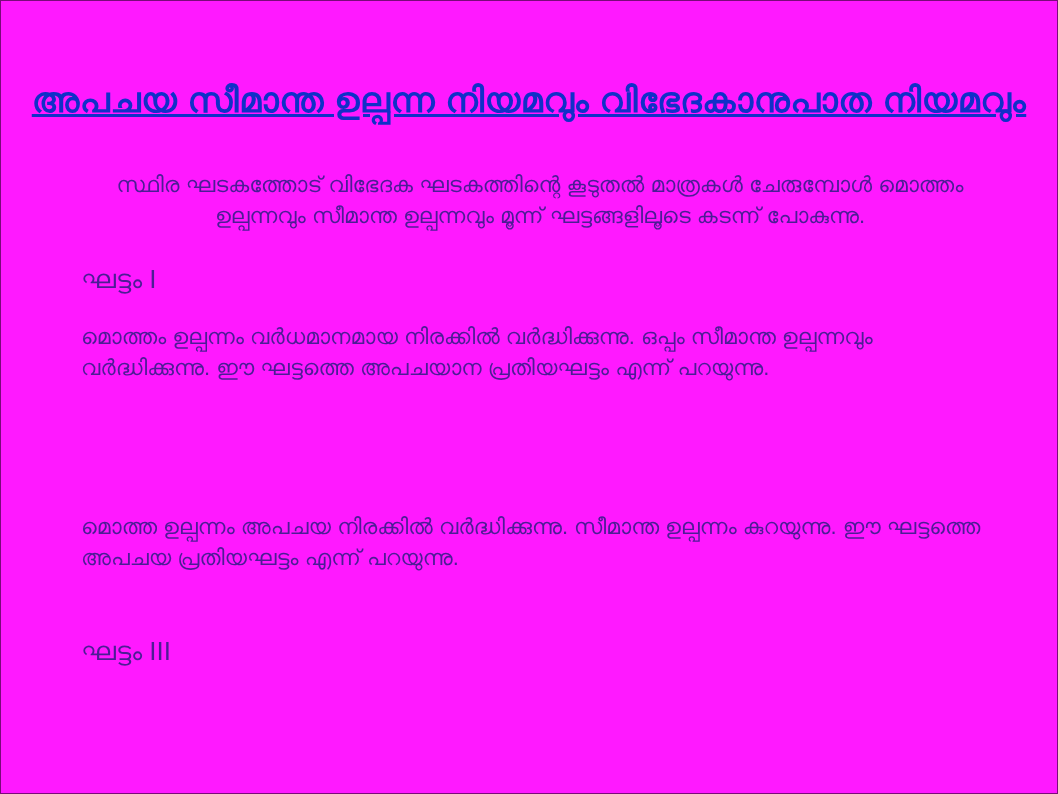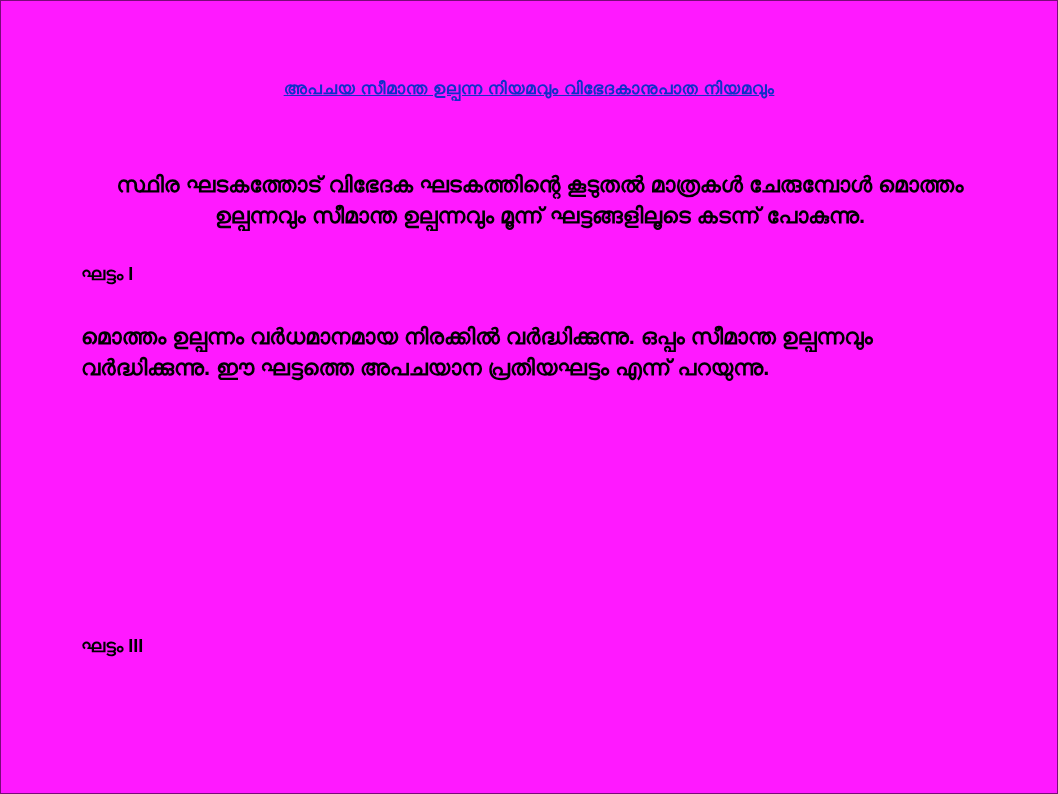--- a/index.html
+++ b/index.html
@@ -18,43 +18,43 @@
     border: 1px solid #7a0a7a;
     overflow: hidden;
   }
   .slide-title {
     position: absolute;
     left: 0;
     right: 0;
     top: 78px;
     text-align: center;
     color: #1030C8;
-    font-size: 17px;
+    font-size: 35px;
     font-weight: bold;
     text-decoration: underline;
     letter-spacing: 0.5px;
     line-height: 1.2;
   }
   .body-block {
     position: absolute;
     left: 80px;
     right: 58px;
-    color: #000000;
-    font-weight: bold;
+    color: #4c1d95;
+    font-weight: normal;
   }
   .para {
     font-size: 22px;
     line-height: 1.42;
     margin: 0;
   }
   .para.centered {
     text-align: center;
   }
   .heading {
-    font-size: 18px;
+    font-size: 26px;
     line-height: 1.3;
     margin: 0;
   }
   .b1 { top: 168px; }
   .b2 { top: 262px; }
   .b3 { top: 320px; }
   .b4 { top: 452px; }
   .b5 { top: 510px; }
   .b6 { top: 606px; margin-top: 28px; }
   .b7 { top: 660px; }
@@ -72,19 +72,22 @@
 
   <div class="body-block b2">
     <p class="heading">ഘട്ടം I</p>
   </div>
 
   <div class="body-block b3">
     <p class="para">മൊത്തം ഉല്പന്നം വർധമാനമായ നിരക്കിൽ വർദ്ധിക്കുന്നു. ഒപ്പം സീമാന്ത ഉല്പന്നവും വർദ്ധിക്കുന്നു. ഈ ഘട്ടത്തെ അപചയാന പ്രതിയഘട്ടം എന്ന് പറയുന്നു.</p>
   </div>
 
 
+  <div class="body-block b5">
+    <p class="para">മൊത്ത ഉല്പന്നം അപചയ നിരക്കിൽ വർദ്ധിക്കുന്നു. സീമാന്ത ഉല്പന്നം കുറയുന്നു. ഈ ഘട്ടത്തെ അപചയ പ്രതിയഘട്ടം എന്ന് പറയുന്നു.</p>
+  </div>
 
   <div class="body-block b6">
     <p class="heading">ഘട്ടം III</p>
   </div>
 
 
 </div>
 
 </body></html>

